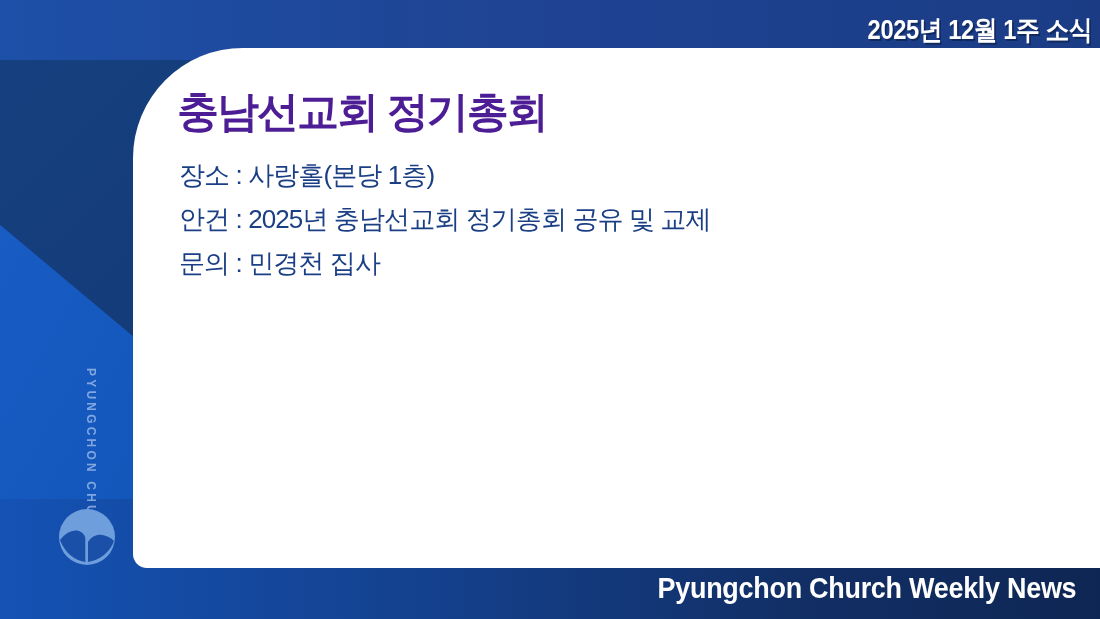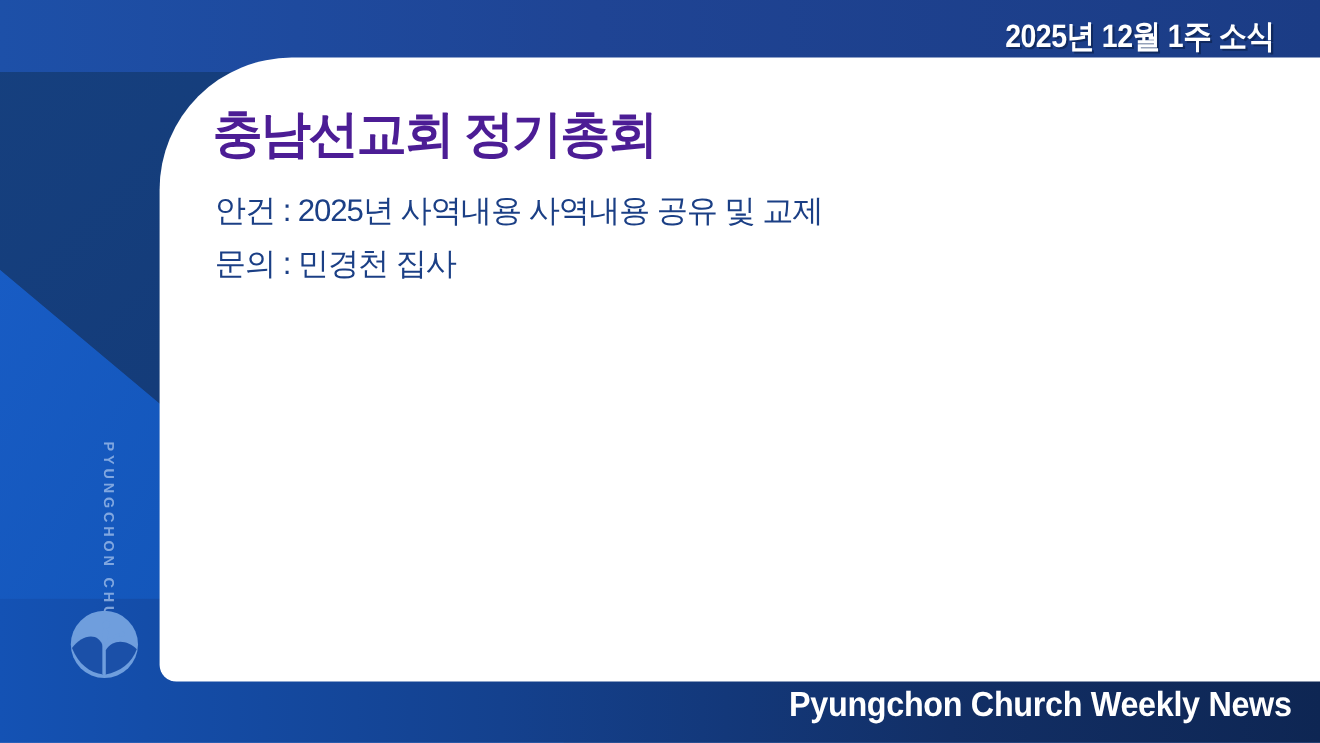--- a/index.html
+++ b/index.html
@@ -63,21 +63,21 @@
     position: absolute;
     left: 0;
     top: 0;
     width: 1100px;
     height: 60px;
     background: linear-gradient(90deg, #1d50a8 0%, #1f4494 45%, #1b3c85 100%);
     display: flex;
     align-items: center;
     justify-content: flex-end;
     box-sizing: border-box;
-    padding-right: 38px;
+    padding-right: 8px;
   }
 
   .header-date {
     color: #ffffff;
     font-size: 27px;
     font-weight: bold;
     letter-spacing: -0.5px;
     transform: scaleX(0.88);
     transform-origin: right center;
     white-space: nowrap;
@@ -173,21 +173,22 @@
   <div class="bg-footer-sheen"></div>
 
   <div class="header-band">
     <div class="header-date">2025년 12월 1주 소식</div>
   </div>
 
   <div class="card">
     <div class="card-title">충남선교회 정기총회</div>
 
     <div class="card-lines">
-      <div class="card-line">안건 : 2025년 사역내용 사역내용 공유 및 교제</div>
+      <div class="card-line">장소 : 사랑홀(본당 1층)</div>
+      <div class="card-line">안건 : 2025년 충남선교회 정기총회 공유 및 교제</div>
       <div class="card-line">문의 : 민경천 집사</div>
     </div>
   </div>
 
   <div class="brand-vertical">PYUNGCHON CHURCH</div>
 
   <div class="brand-logo">
     <svg width="58" height="58" viewBox="0 0 58 58" aria-hidden="true">
       <circle cx="29" cy="29" r="28" fill="#6f9edd"></circle>
       <path d="M4 34 C12 22, 26 17, 29 29 C32 17, 46 22, 54 34 L54 40 C48 50, 38 56, 29 56 C20 56, 10 50, 4 40 Z" fill="#1b4fa6" opacity="0.0"></path>

